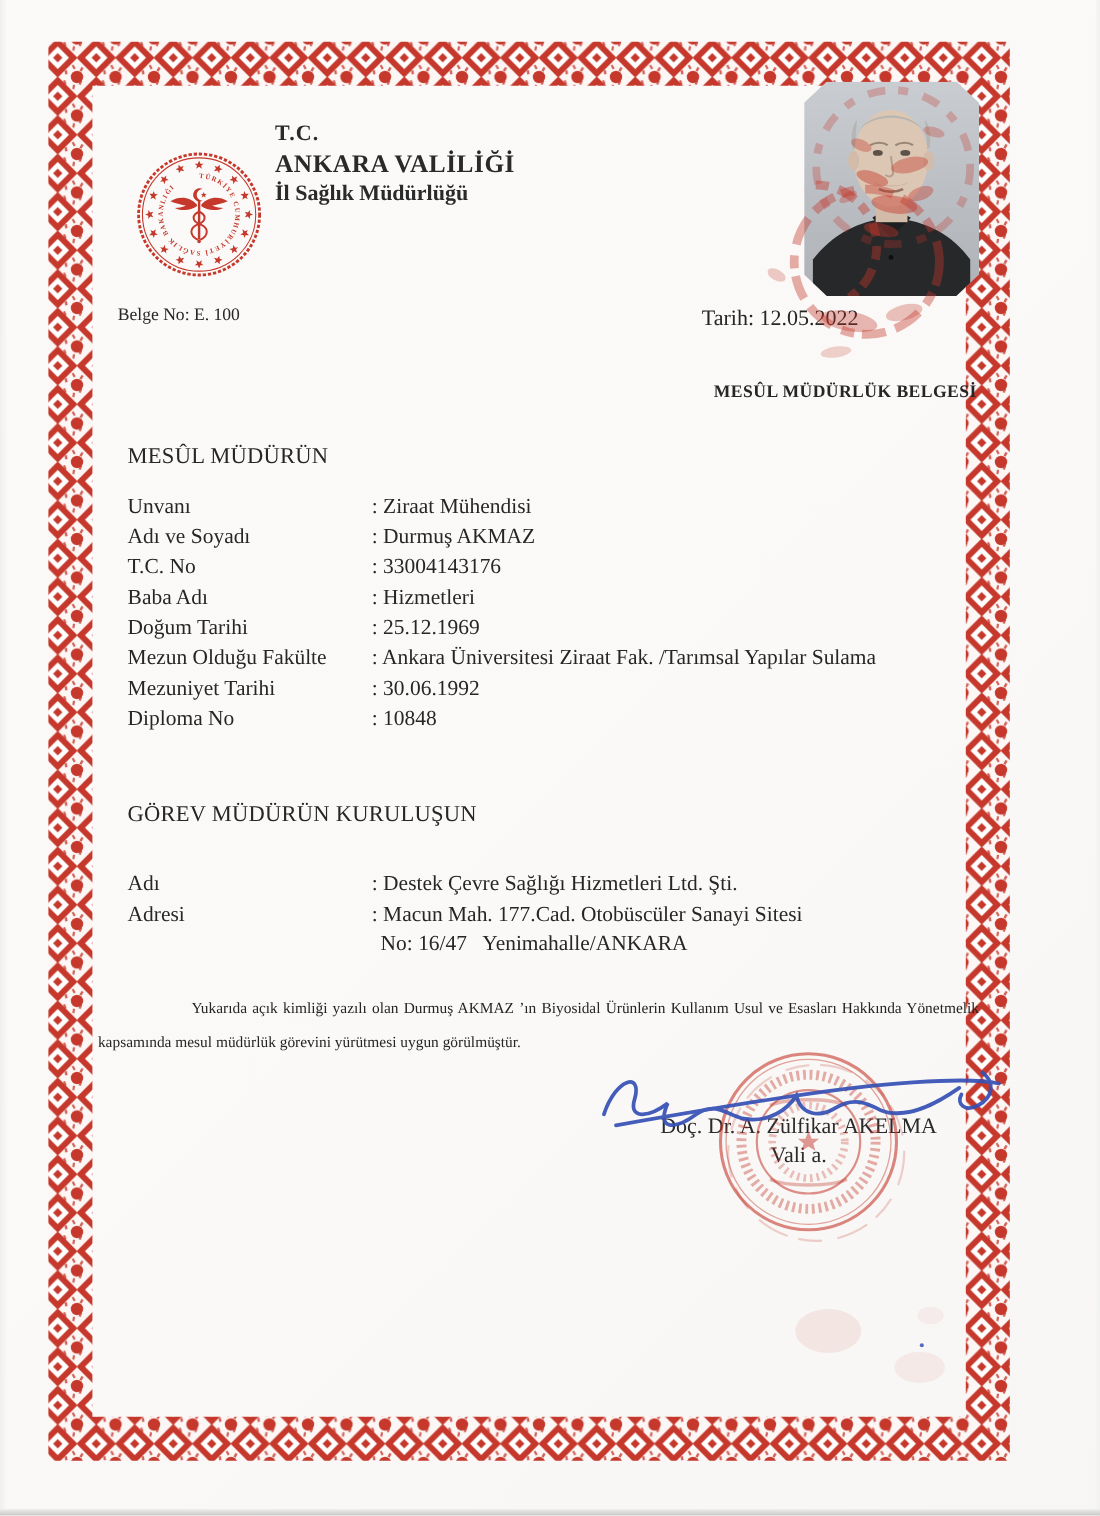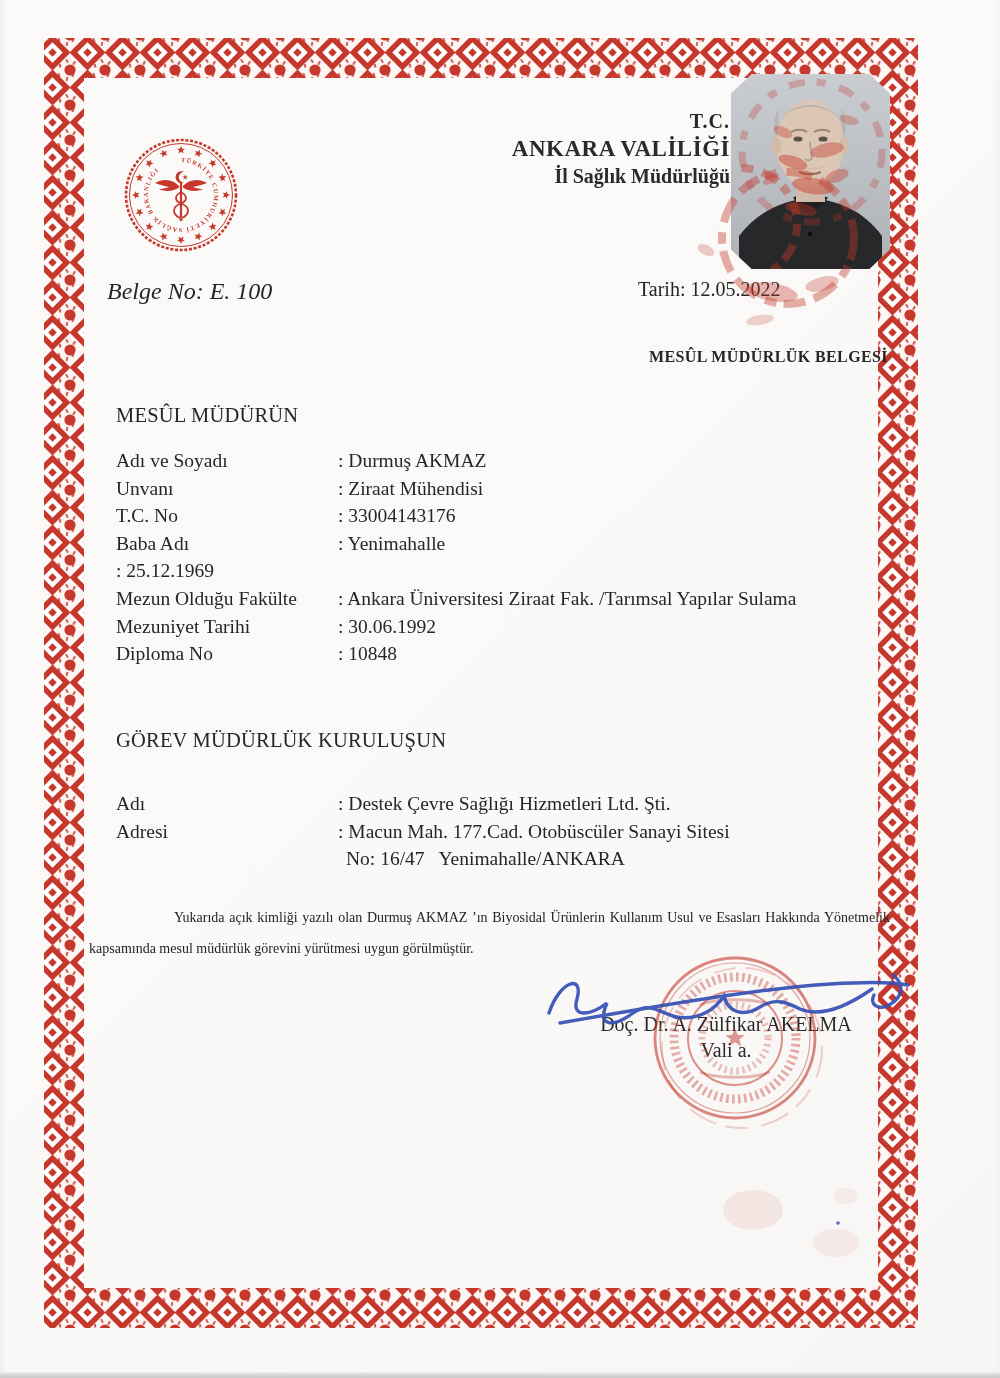--- a/index.html
+++ b/index.html
@@ -5,26 +5,26 @@
   html,body{margin:0;padding:0;background:#ffffff;}
   .page{
     position:relative;width:1000px;height:1378px;overflow:hidden;
     background:linear-gradient(135deg,#fbfaf8 0%,#faf9f7 55%,#f7f6f4 100%);
     font-family:"Liberation Serif","DejaVu Serif",serif;color:#262626;
   }
   .abs{position:absolute;}
   svg{display:block;}
   .ink{pointer-events:none;}
 
-  .header{left:250px;top:108px;width:480px;text-align:right;font-weight:bold;color:#2a2a2a;}
+  .header{left:250px;top:108px;width:480px;text-align:left;font-weight:bold;color:#2a2a2a;}
   .h-tc{font-size:20px;line-height:26px;letter-spacing:1px;}
   .h-1{font-size:23px;line-height:29px;letter-spacing:.5px;}
   .h-2{font-size:20px;line-height:27px;}
 
-  .meta-belge{left:107px;top:278px;font-size:24px;font-style:italic;}
+  .meta-belge{left:107px;top:278px;font-size:16px;}
   .meta-tarih{left:638px;top:278px;font-size:20px;}
 
   .doc-title{left:88px;top:348px;width:800px;text-align:right;font-size:16px;font-weight:bold;letter-spacing:.4px;}
 
   .sec-heading{font-size:20.5px;letter-spacing:.2px;}
   .sec1{left:116px;top:404px;}
   .sec2{left:116px;top:729px;}
 
   .fields{left:116px;width:780px;font-size:19.5px;}
   .f1{top:447px;}
@@ -194,53 +194,54 @@
   </div>
 
   <div class="abs meta-belge">Belge No: E. 100</div>
   <div class="abs meta-tarih">Tarih: 12.05.2022</div>
 
   <div class="abs doc-title">MESÛL MÜDÜRLÜK BELGESİ</div>
 
   <div class="abs sec-heading sec1">MESÛL MÜDÜRÜN</div>
   <div class="abs fields f1">
     <div class="frow">
+        <span class="flabel">Unvanı</span>
+        <span class="fvalue">: Ziraat Mühendisi</span>
+      </div>
+    <div class="frow">
         <span class="flabel">Adı ve Soyadı</span>
         <span class="fvalue">: Durmuş AKMAZ</span>
       </div>
     <div class="frow">
-        <span class="flabel">Unvanı</span>
-        <span class="fvalue">: Ziraat Mühendisi</span>
-      </div>
-    <div class="frow">
         <span class="flabel">T.C. No</span>
         <span class="fvalue">: 33004143176</span>
       </div>
     <div class="frow">
         <span class="flabel">Baba Adı</span>
-        <span class="fvalue">: Yenimahalle</span>
-      </div>
-    <div class="frow">
+        <span class="fvalue">: Hizmetleri</span>
+      </div>
+    <div class="frow">
+        <span class="flabel">Doğum Tarihi</span>
         <span class="fvalue">: 25.12.1969</span>
       </div>
     <div class="frow">
         <span class="flabel">Mezun Olduğu Fakülte</span>
         <span class="fvalue">: Ankara Üniversitesi Ziraat Fak. /Tarımsal Yapılar Sulama</span>
       </div>
     <div class="frow">
         <span class="flabel">Mezuniyet Tarihi</span>
         <span class="fvalue">: 30.06.1992</span>
       </div>
     <div class="frow">
         <span class="flabel">Diploma No</span>
         <span class="fvalue">: 10848</span>
       </div>
   </div>
 
-  <div class="abs sec-heading sec2">GÖREV MÜDÜRLÜK KURULUŞUN</div>
+  <div class="abs sec-heading sec2">GÖREV MÜDÜRÜN KURULUŞUN</div>
   <div class="abs fields f2">
     <div class="frow">
         <span class="flabel">Adı</span>
         <span class="fvalue">: Destek Çevre Sağlığı Hizmetleri Ltd. Şti.</span>
       </div>
     <div class="frow">
         <span class="flabel">Adresi</span>
         <span class="fvalue">: Macun Mah. 177.Cad. Otobüscüler Sanayi Sitesi</span>
       </div>
     <div class="addr2">No: 16/47   Yenimahalle/ANKARA</div>

